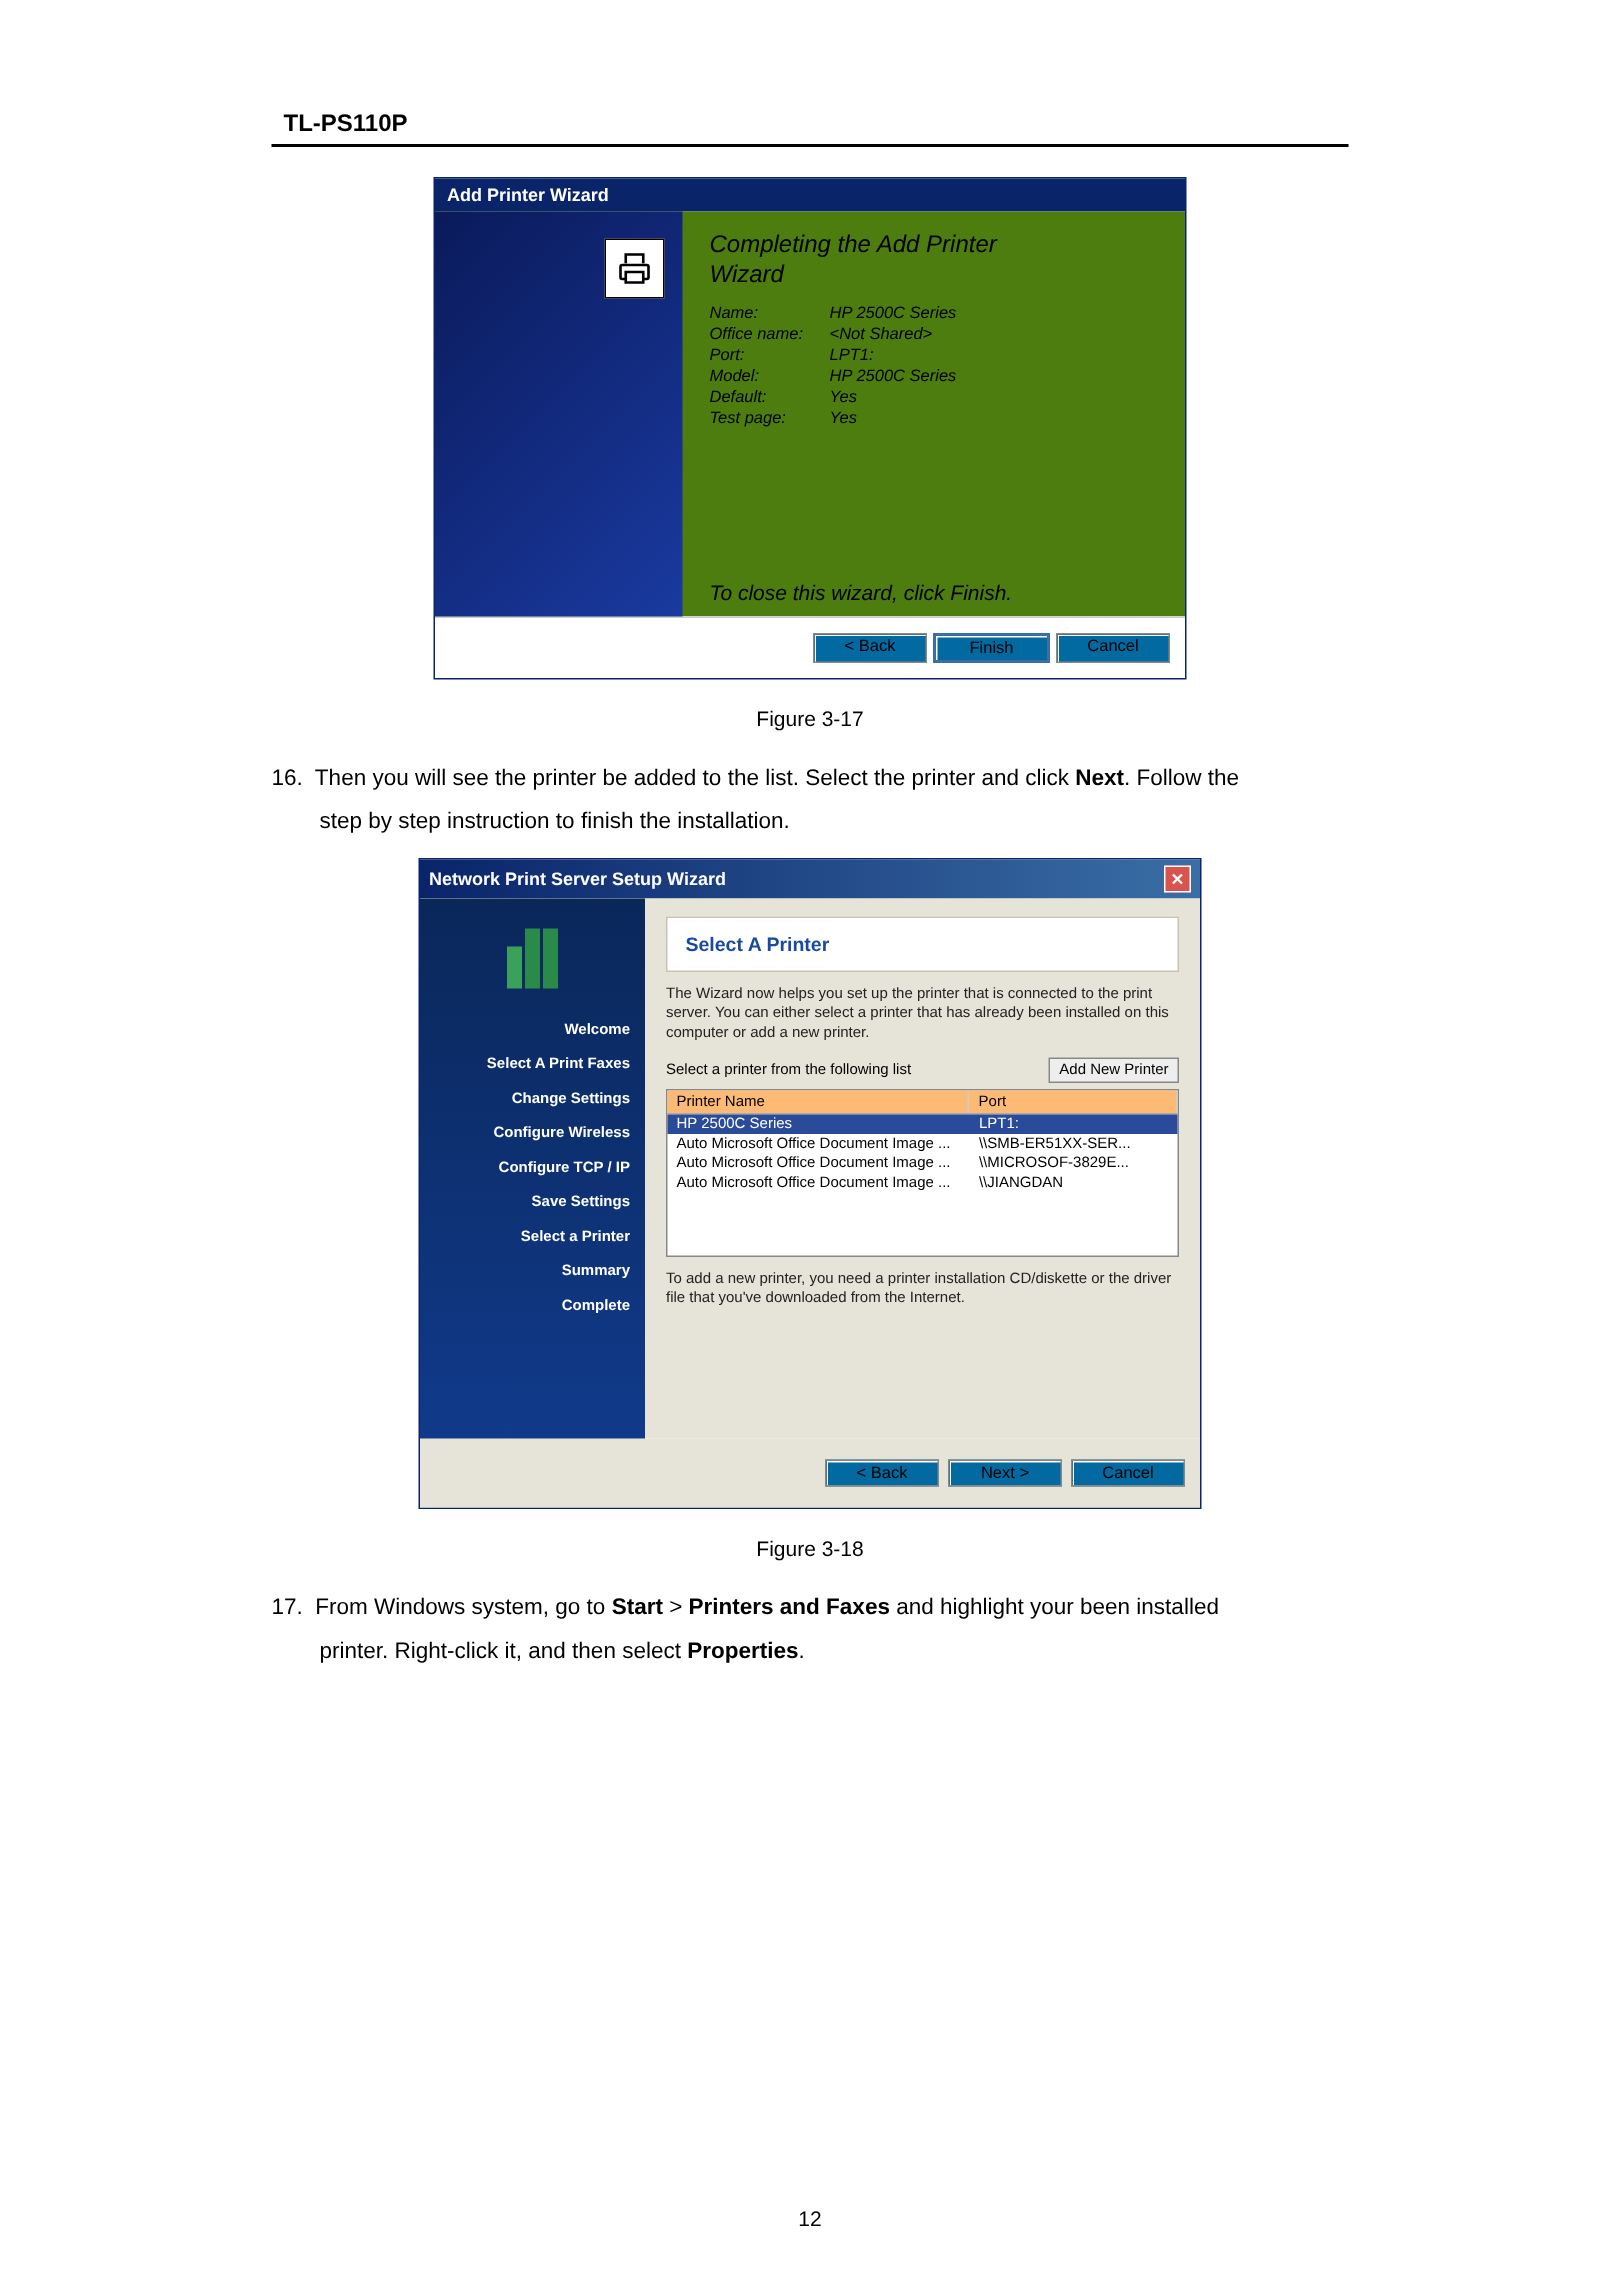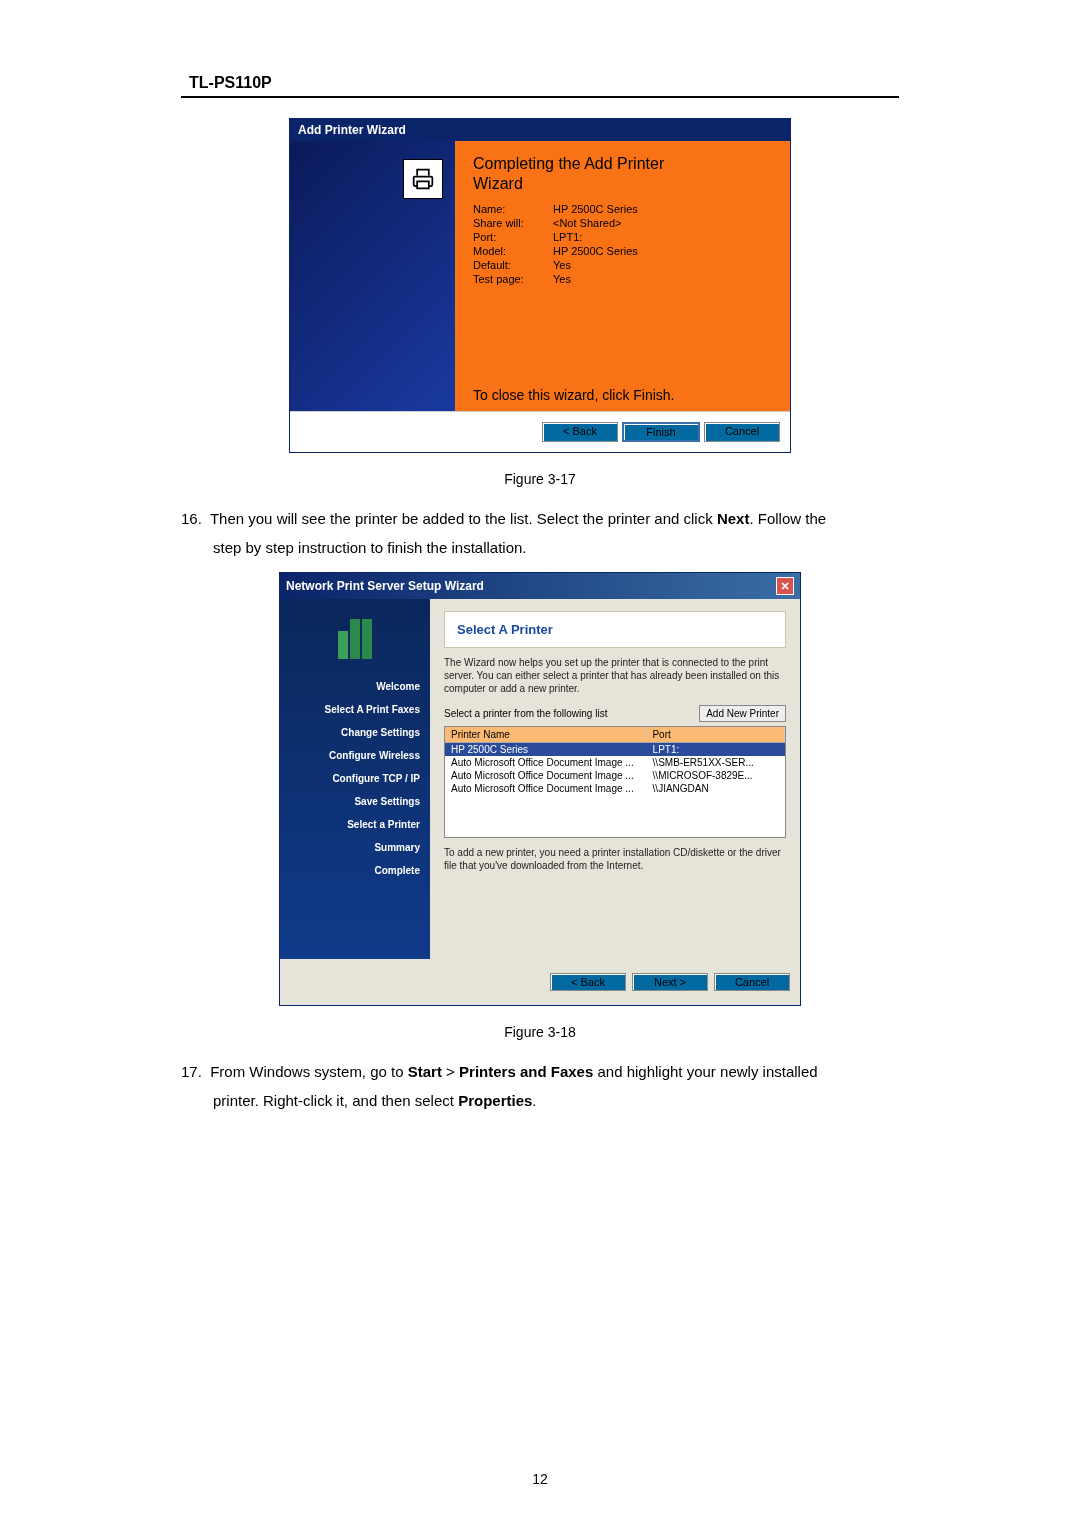--- a/index.html
+++ b/index.html
@@ -50,21 +50,22 @@
   .wiz1 .title {
     background: #0a246a;
     color: #fff;
     font-weight: bold;
     font-size: 12px;
     padding: 4px 8px;
   }
   .wiz1 .body {
     display: flex;
     min-height: 270px;
-    background: #f97316;
+    background: #4d7c0f;
+    font-style: italic;
   }
   .wiz1 .left {
     width: 165px;
     background: linear-gradient(135deg, #0a1a5a 0%, #1a3aa0 100%);
     position: relative;
     display:flex; align-items:flex-start; justify-content:flex-end; padding:18px 12px;
     box-sizing:border-box;
   }
   .printer-icon {
     width:38px; height:38px; background:#fff; border:1px solid #000;
@@ -242,21 +243,21 @@
       </div>
       <div class="right">
         <div class="h1">Completing the Add Printer</div>
         <div class="h1">Wizard</div>
         <div class="settings">
           <div class="row">
               <span class="k">Name:</span>
               <span>HP 2500C Series</span>
             </div>
           <div class="row">
-              <span class="k">Share will:</span>
+              <span class="k">Office name:</span>
               <span>&lt;Not Shared&gt;</span>
             </div>
           <div class="row">
               <span class="k">Port:</span>
               <span>LPT1:</span>
             </div>
           <div class="row">
               <span class="k">Model:</span>
               <span>HP 2500C Series</span>
             </div>
@@ -347,18 +348,18 @@
     <div class="btnrow2">
       <div class="winbtn"><span>&lt; Back</span></div>
       <div class="winbtn"><span>Next &gt;</span></div>
       <div class="winbtn"><span>Cancel</span></div>
     </div>
   </div>
 
   <div class="figcap">Figure 3-18</div>
 
   <div class="step">
-    <span>17.&nbsp; From Windows system, go to </span><b>Start</b><span> &gt; </span><b>Printers and Faxes</b><span> and highlight your newly installed</span>
+    <span>17.&nbsp; From Windows system, go to </span><b>Start</b><span> &gt; </span><b>Printers and Faxes</b><span> and highlight your been installed</span>
     <span class="indent"><span>printer. Right-click it, and then select </span><b>Properties</b><span>.</span></span>
   </div>
 
   <div class="footer-num">12</div>
 </div>
 
 </body></html>

